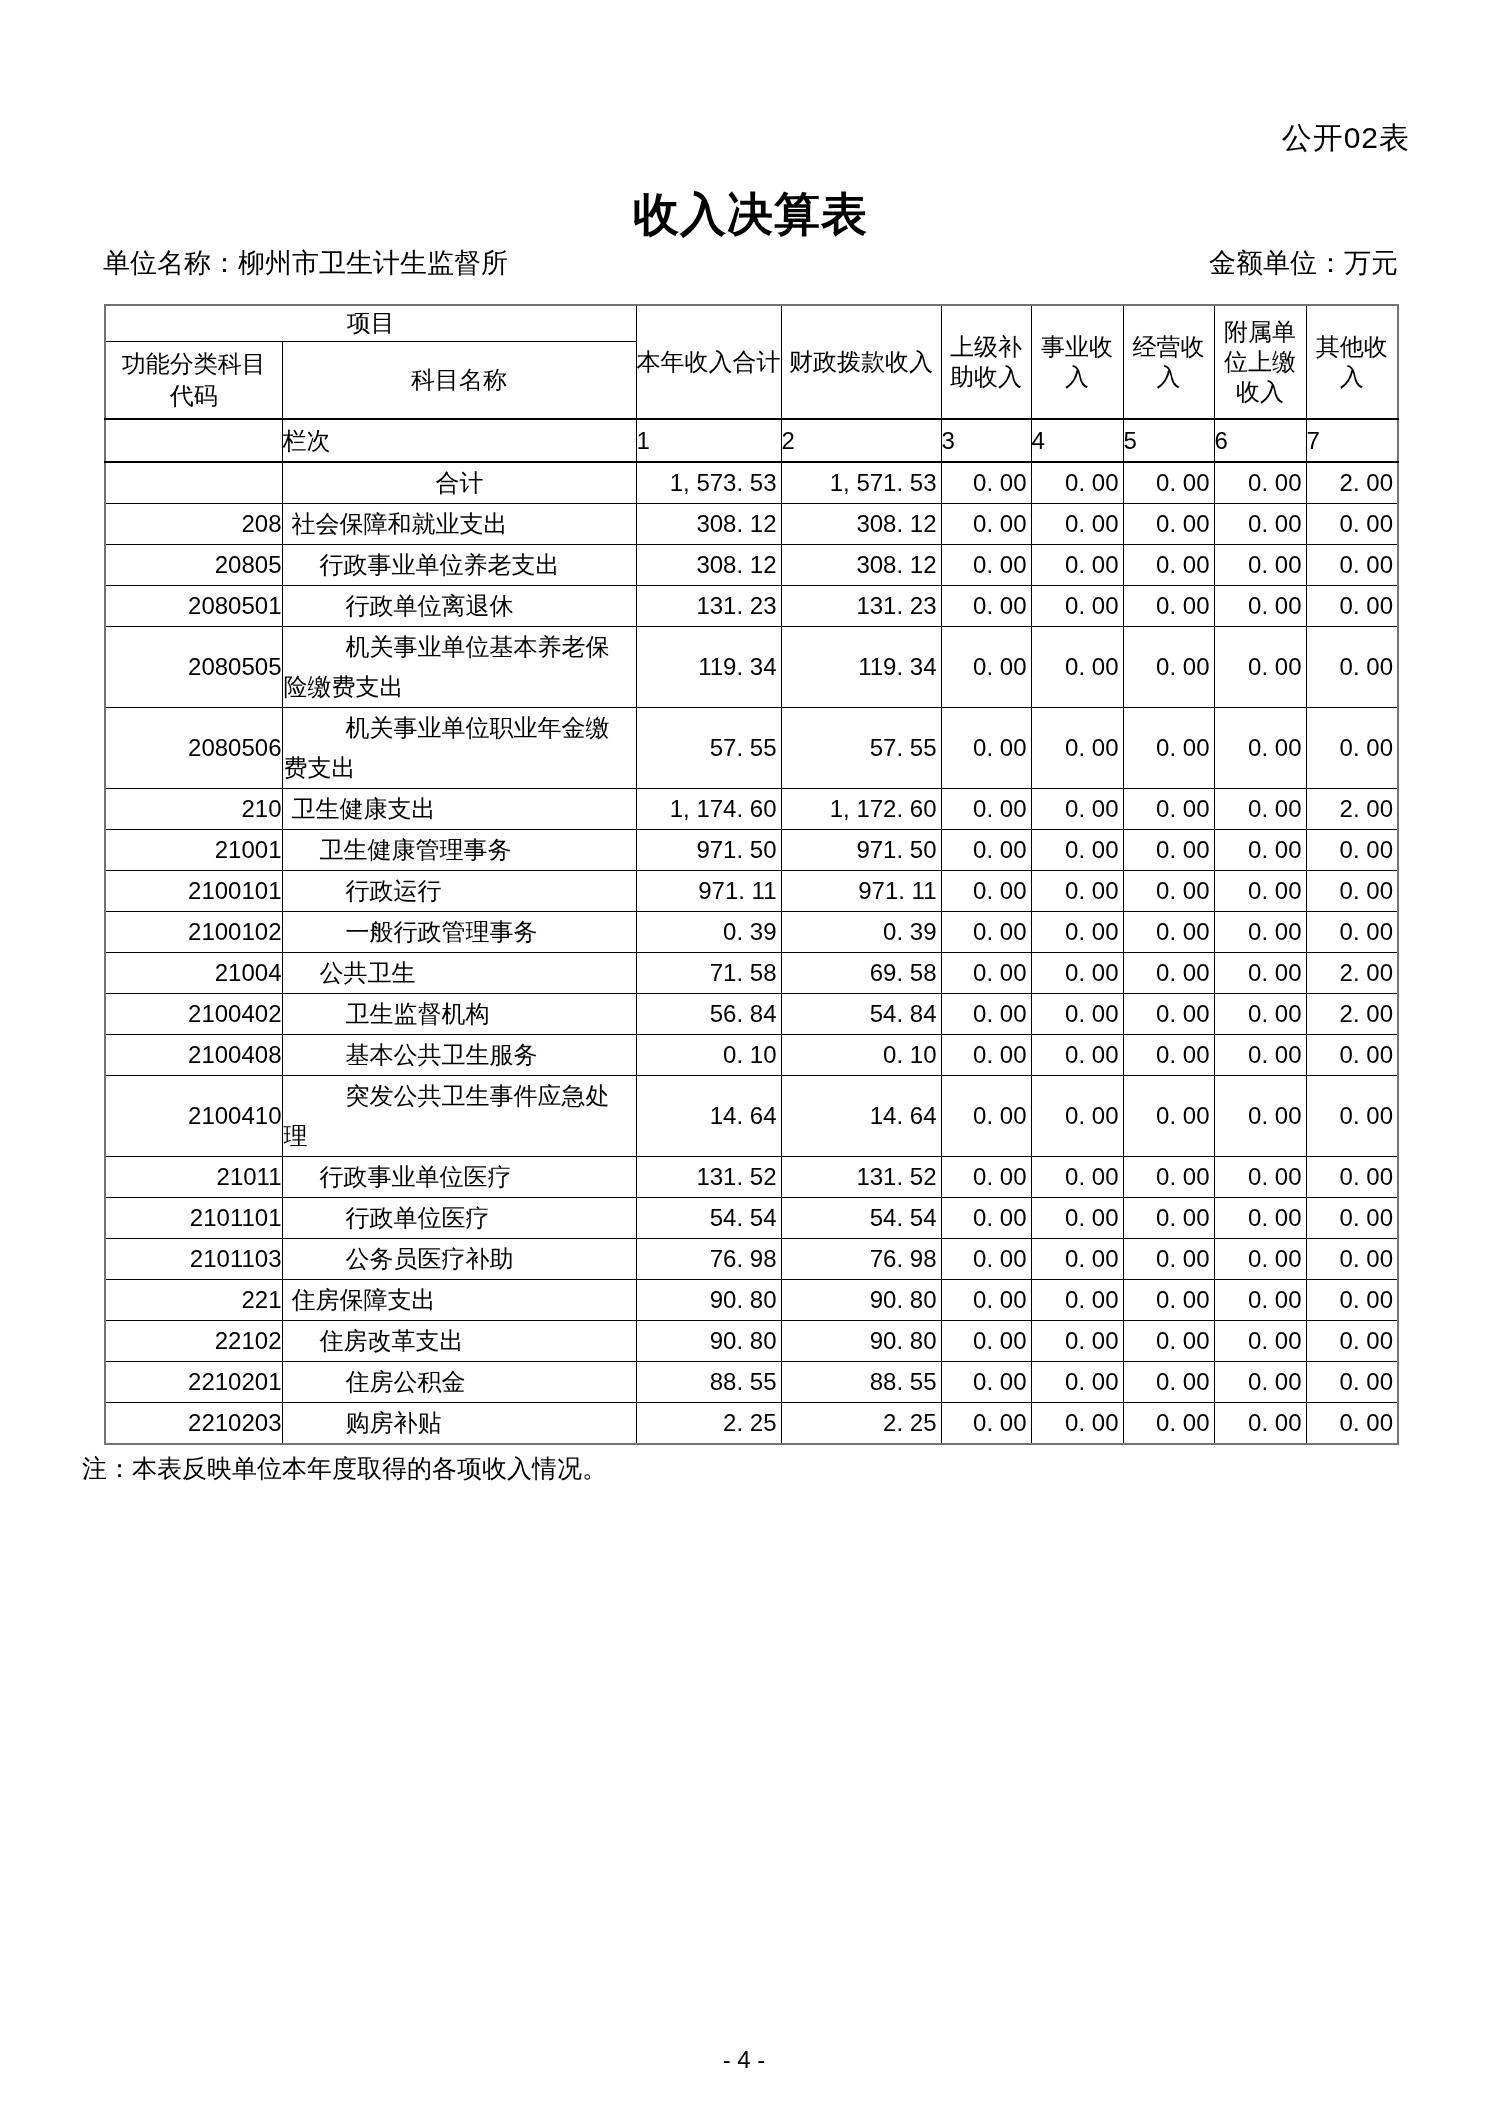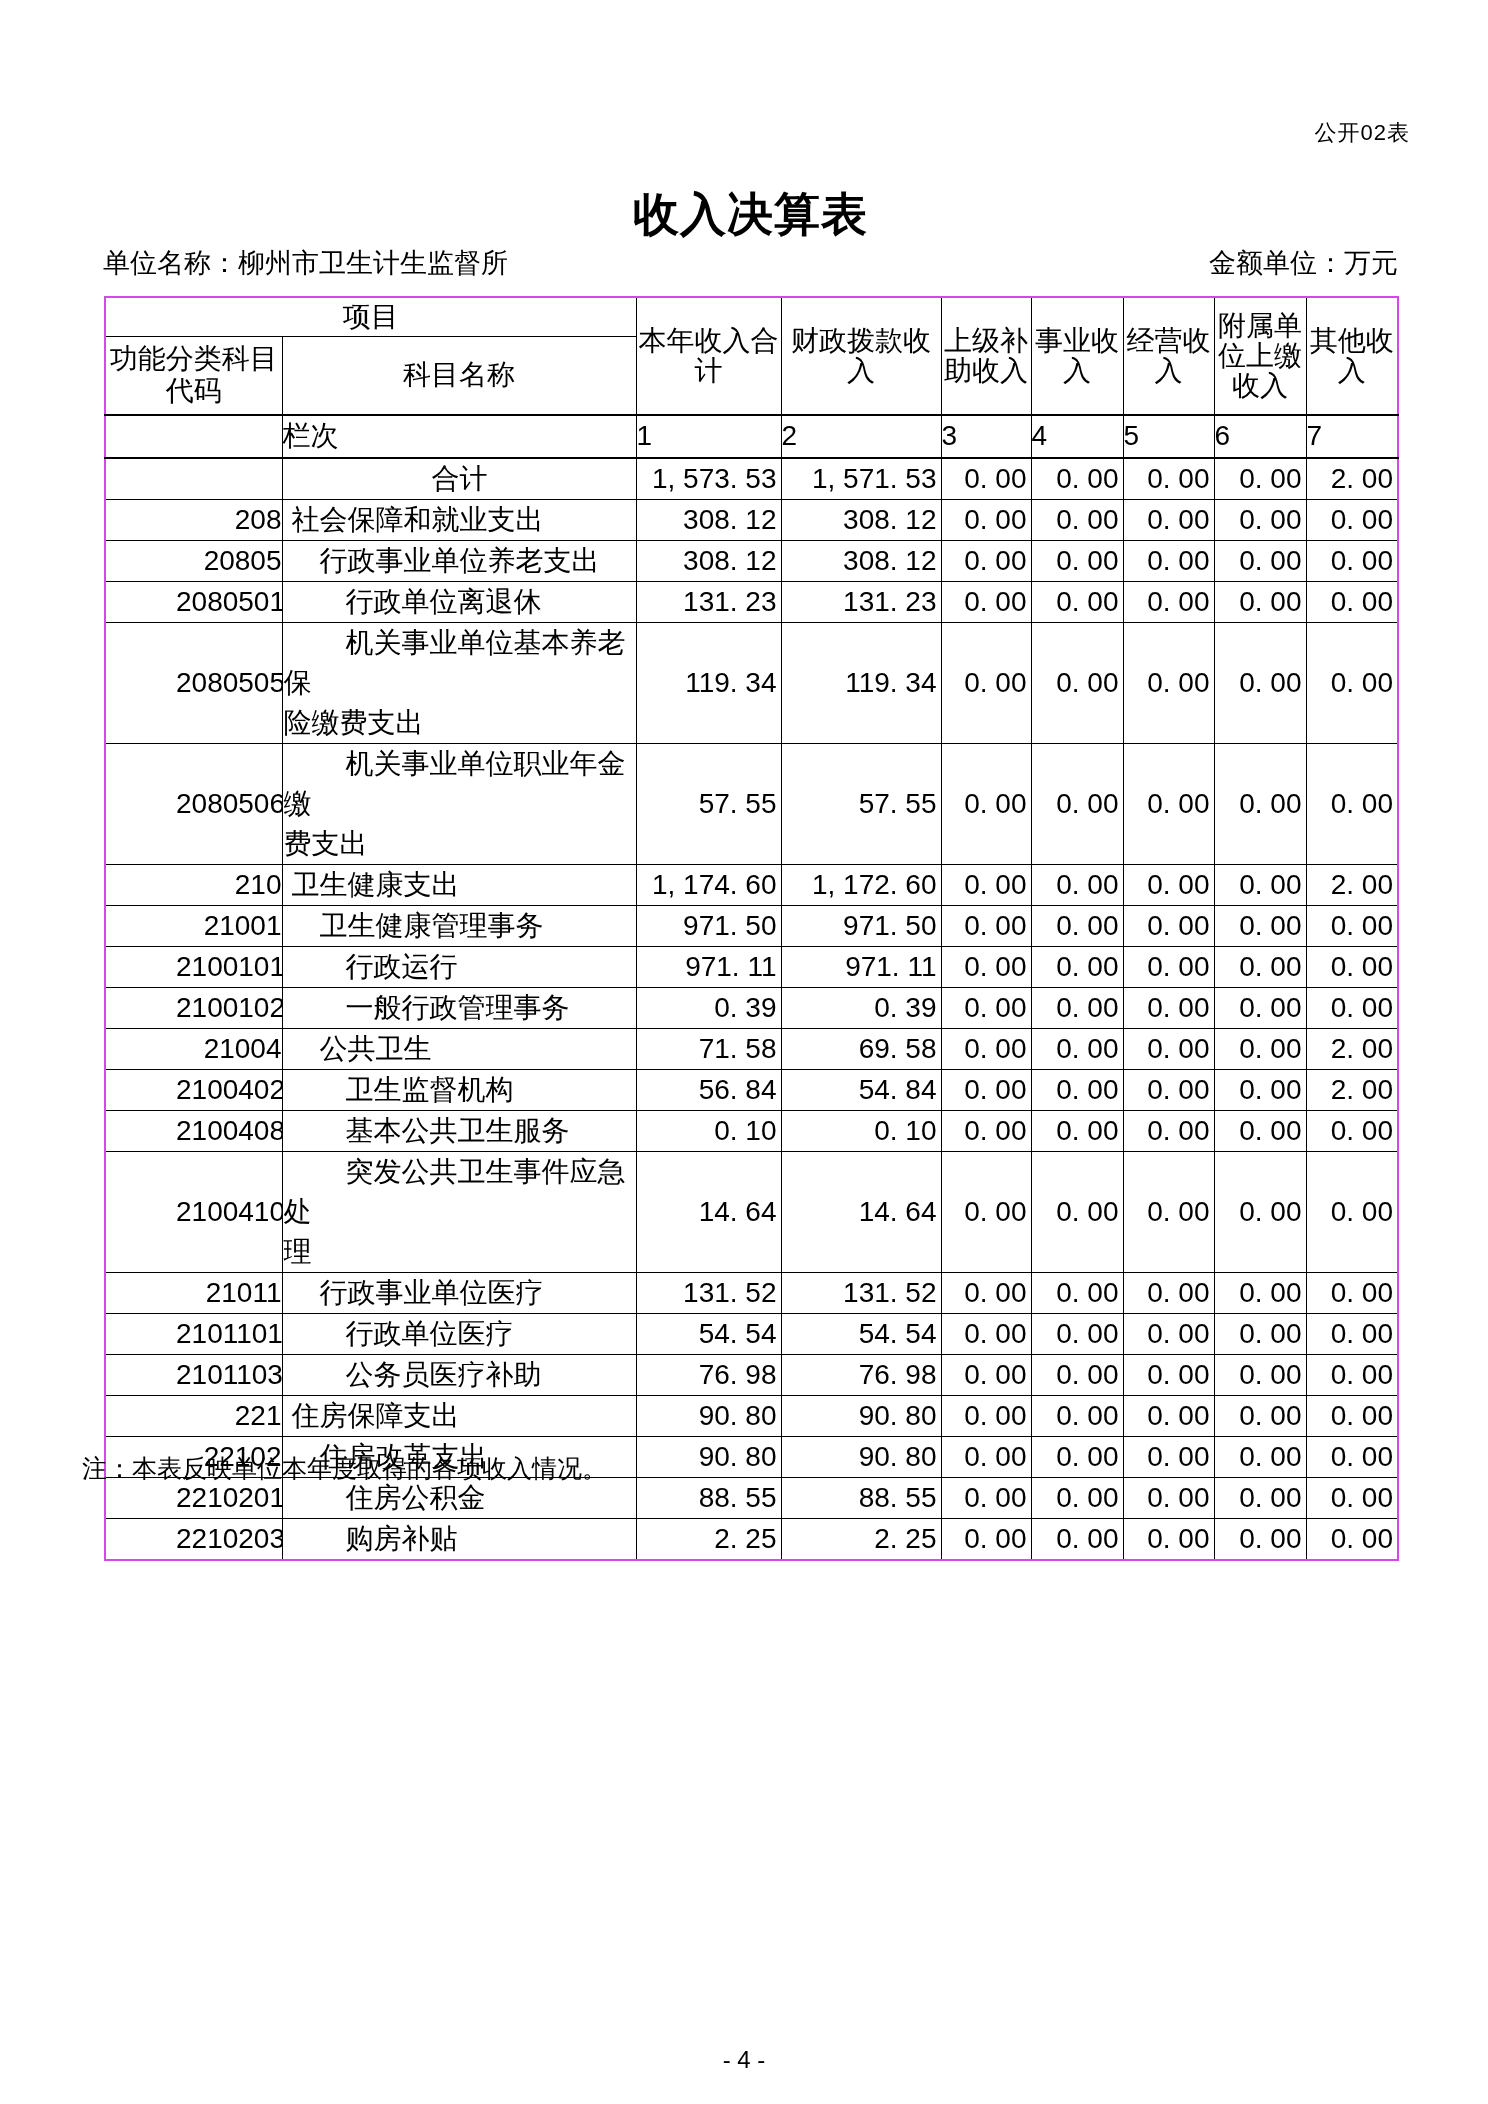--- a/index.html
+++ b/index.html
@@ -5,37 +5,37 @@
   * { box-sizing: border-box; margin: 0; padding: 0; }
   html, body { width: 1488px; height: 2104px; background: #ffffff; }
   body {
     position: relative;
     font-family: "Liberation Sans", "DejaVu Sans", sans-serif;
     color: #000;
   }
 
   .corner-label {
     position: absolute; top: 118px; right: 78px;
-    font-size: 22px; letter-spacing: 1px;
+    font-size: 30px; letter-spacing: 1px;
   }
   .doc-title {
     position: absolute; top: 184px; left: 104px; width: 1293px;
     text-align: center; font-size: 46px; font-weight: bold; letter-spacing: 1px;
   }
   .meta-line {
     position: absolute; top: 246px; left: 103px; width: 1295px;
     display: flex; justify-content: space-between;
     font-size: 27px; line-height: 34px;
   }
 
   table.income {
-    position: absolute; top: 296px; left: 104px; width: 1293px;
+    position: absolute; top: 304px; left: 104px; width: 1293px;
     border-collapse: collapse; table-layout: fixed;
-    border: 2px solid #d946ef;
-    font-size: 28px;
+    border: 2px solid #737373;
+    font-size: 24px;
   }
   table.income th, table.income td {
     border: 1px solid #000;
     font-weight: normal;
     vertical-align: middle;
     overflow: hidden;
   }
   tr.hdr1 th { height: 36px; text-align: center; }
   tr.hdr2 th { height: 78px; text-align: center; line-height: 32px; }
   th.vcol { text-align: center; white-space: pre-line; line-height: 30px; }

